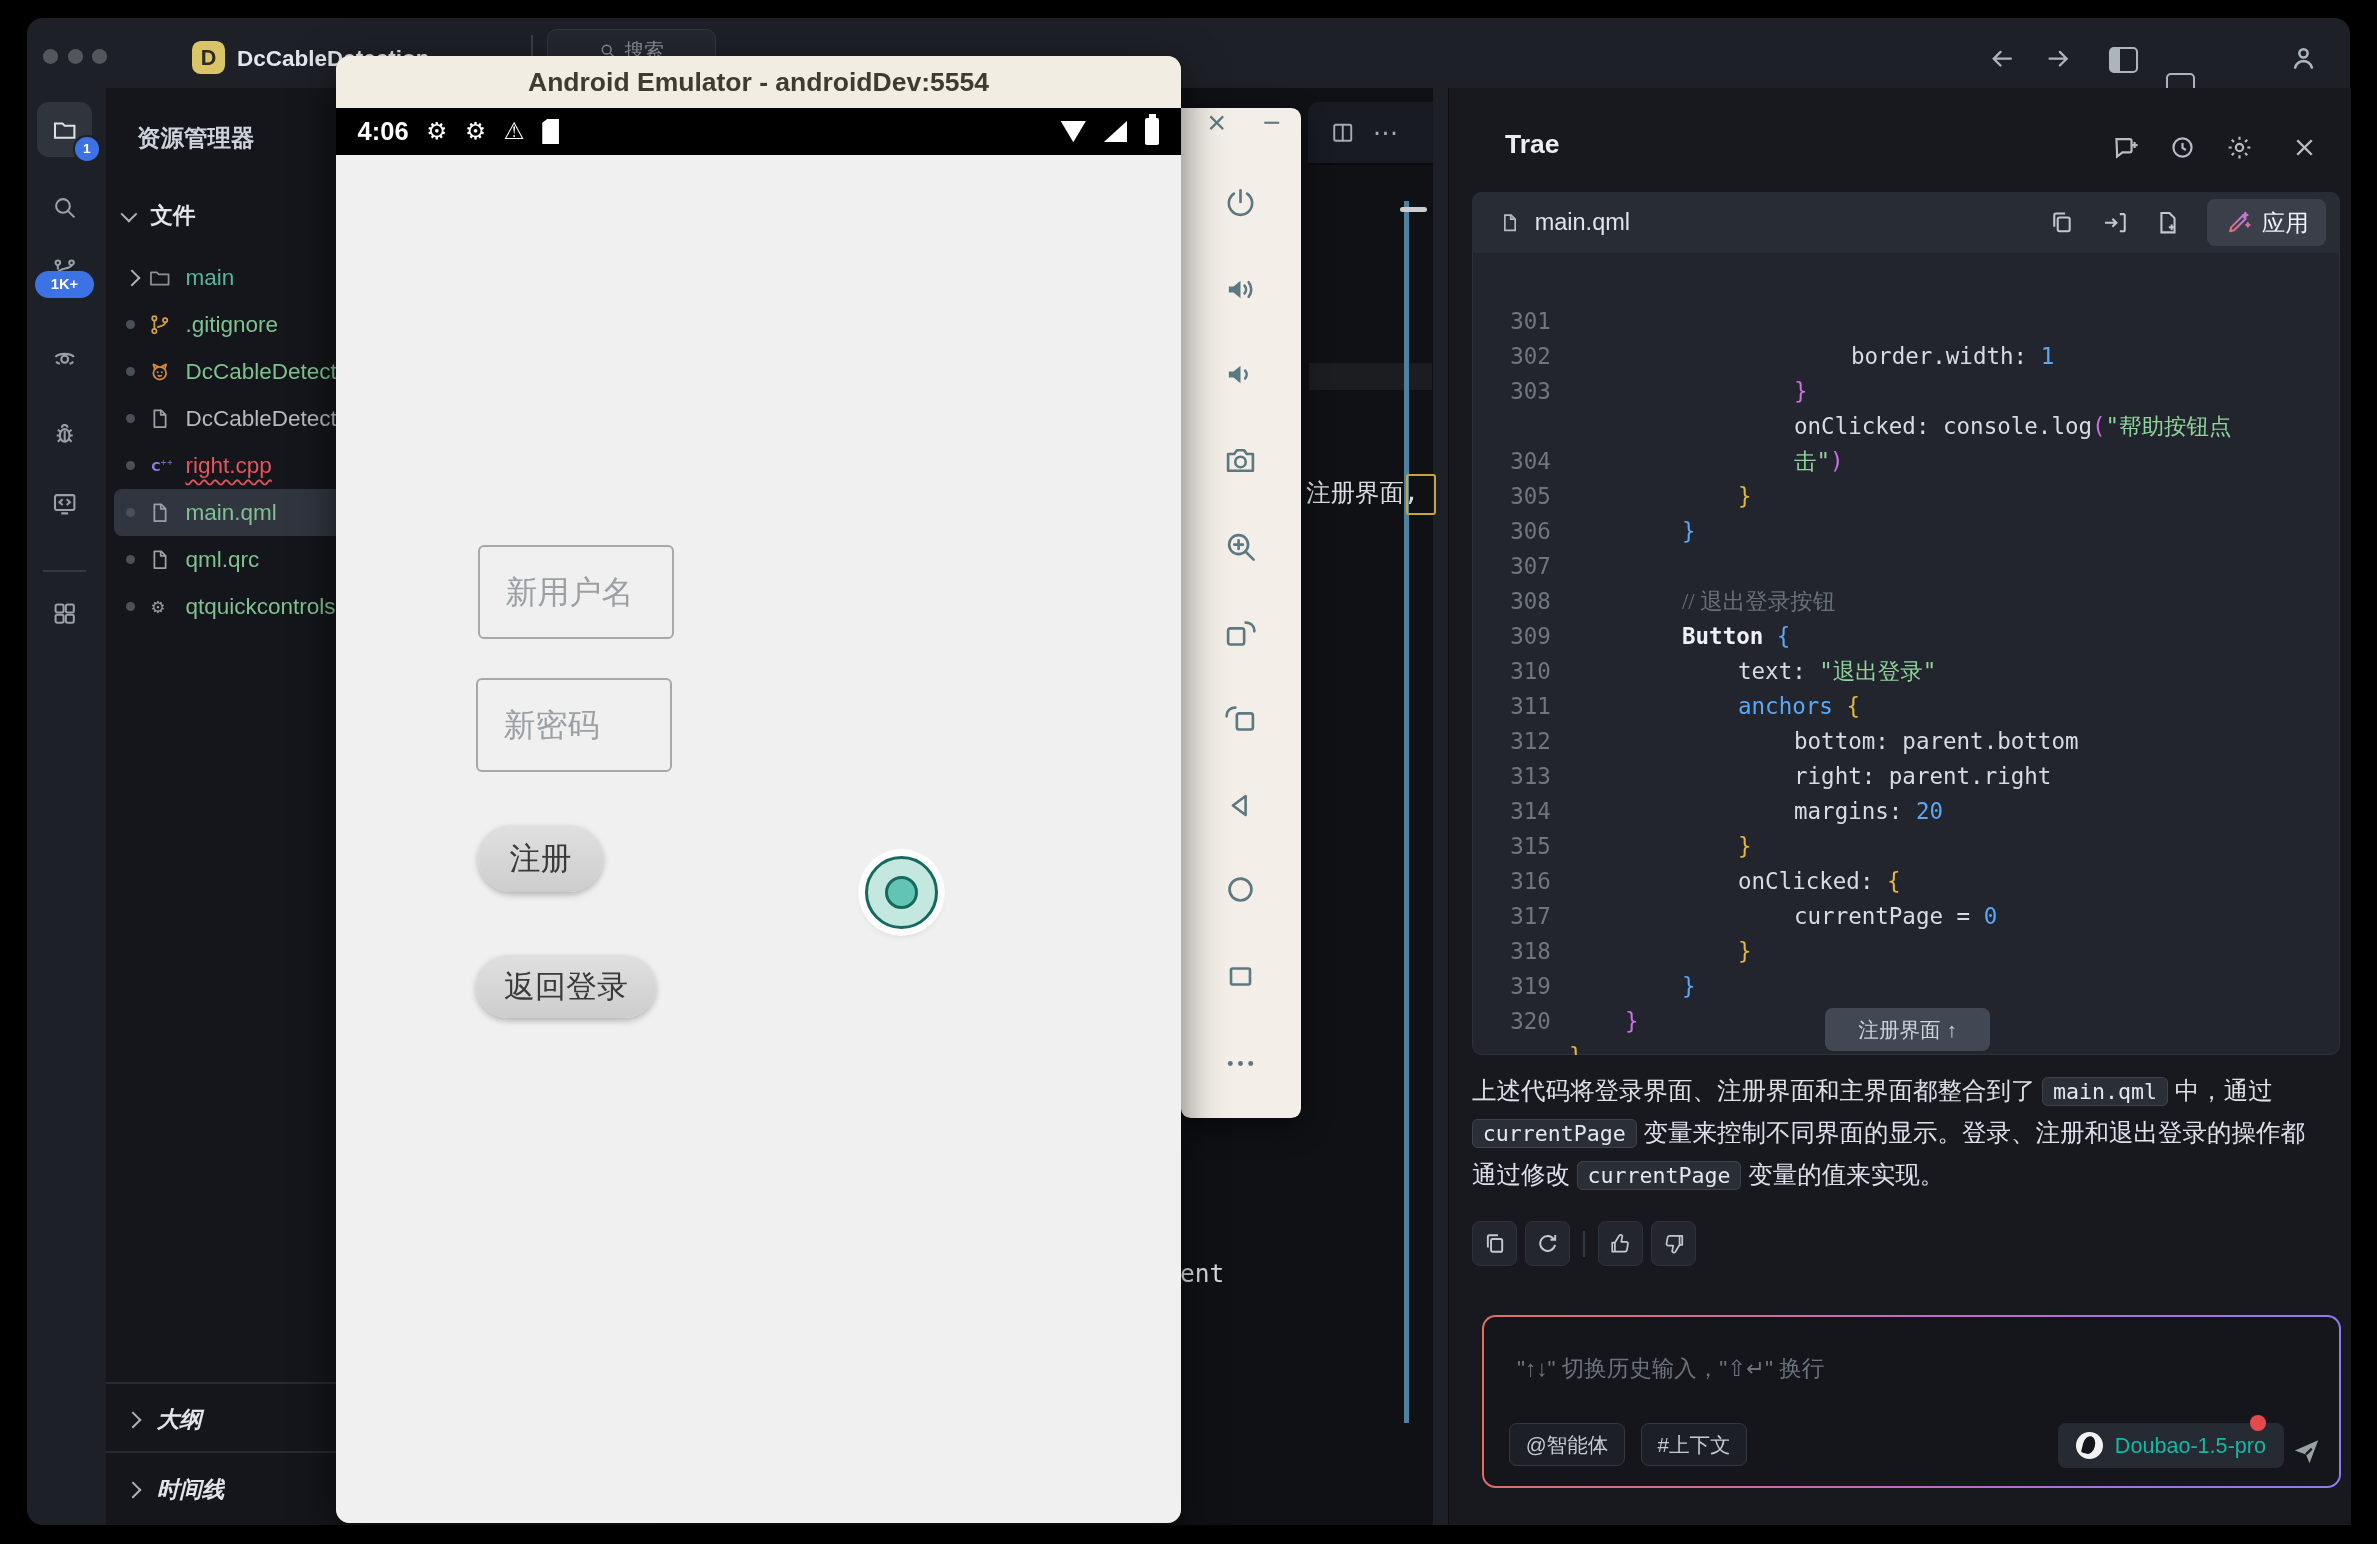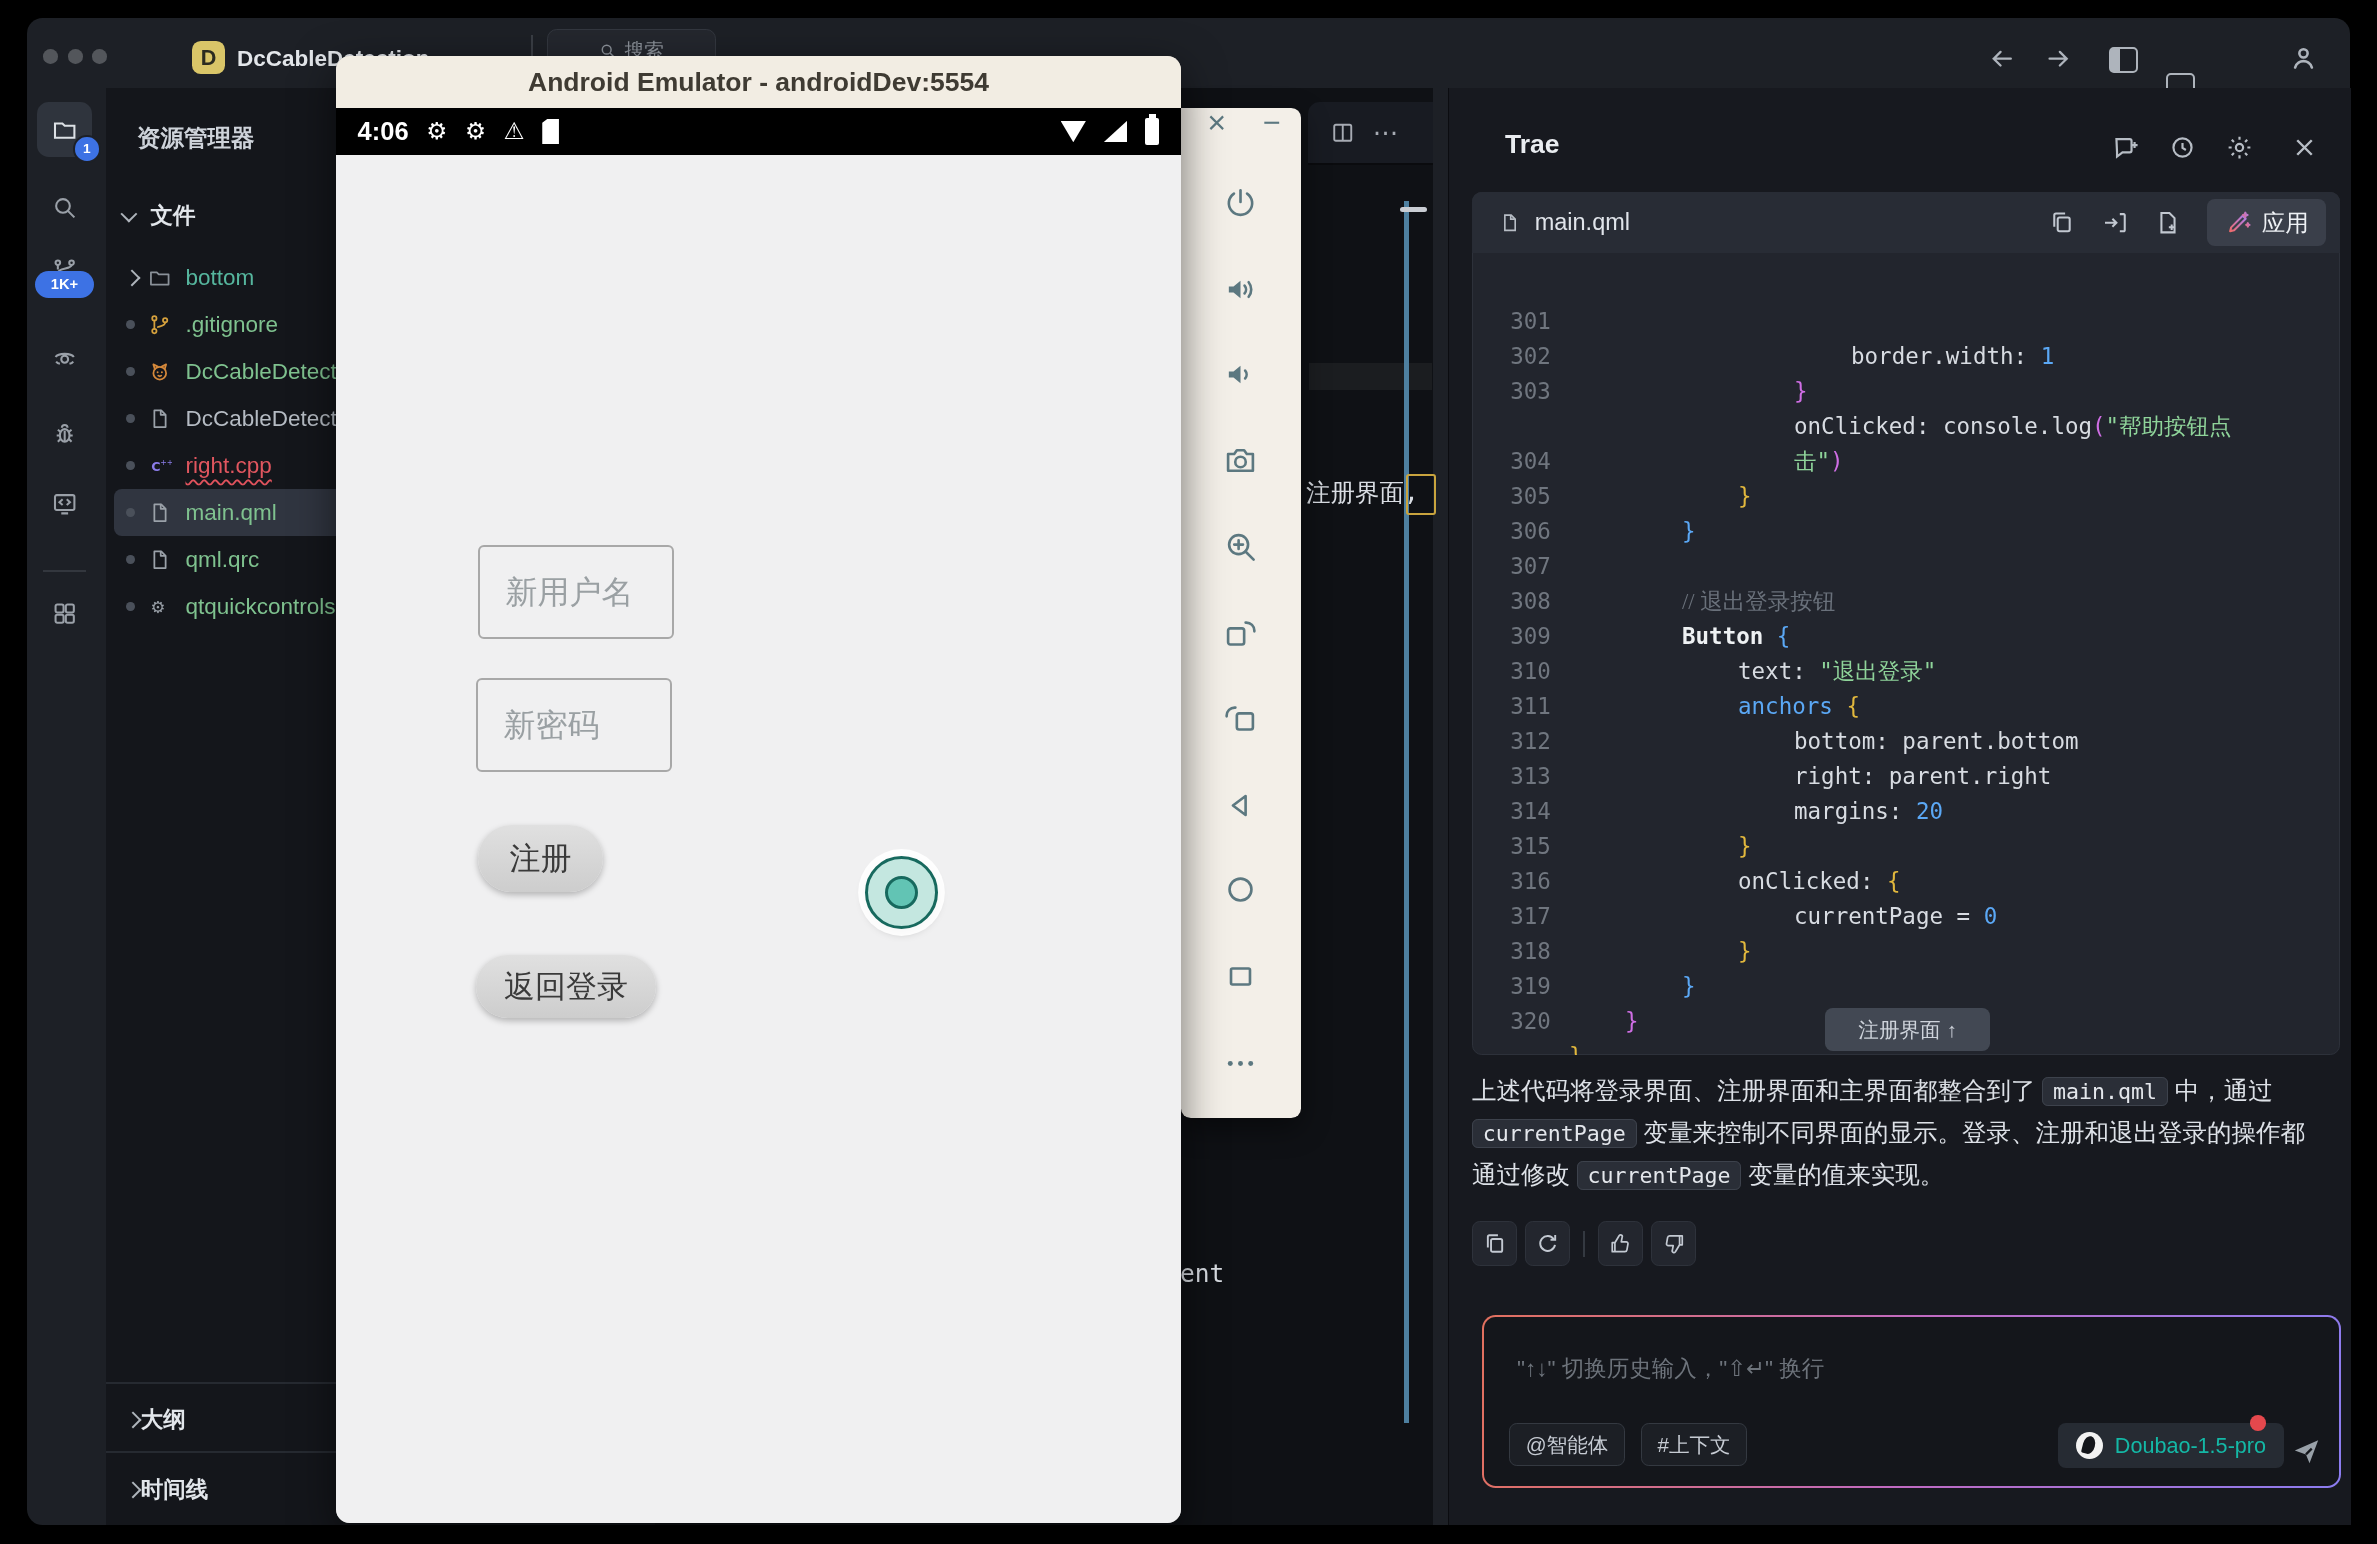--- a/index.html
+++ b/index.html
@@ -42,21 +42,21 @@
   .frow{height:47px;display:flex;align-items:center;gap:13.7px;padding-left:11.8px;border-radius:7.8px;}
   .frow.sel{background:#303540;}
   .fdot{width:8.8px;height:8.8px;border-radius:50%;background:#4a505a;flex:0 0 auto;}
   .frow .chevr{flex:0 0 auto;margin-right:-2.9px;}
   .ficon{width:23.5px;height:23.5px;flex:0 0 auto;}
   .ficon svg{width:100%;height:100%;}
   .fname{font-size:22.5px;white-space:nowrap;}
   .t-teal{color:#56b69e;} .t-green{color:#7fc28f;} .t-gray{color:#b5bbc3;} .t-red{color:#e0565f;}
   .err{text-decoration:underline wavy #e0525c 2px;text-underline-offset:5.9px;}
   .bot-div{left:106px;width:549px;height:2px;background:#262a31;}
-  .bot-row{left:127px;display:flex;align-items:center;gap:2px;}
+  .bot-row{left:127px;display:flex;align-items:center;gap:18px;font-style:italic;}
   
   .editor-bg{left:655px;top:88px;width:778px;height:1437px;background:#0f1115;}
   .tabbar{left:1308px;top:102px;width:125px;height:63px;background:#181b22;border-radius:11.8px 0 0 0;border-bottom:2px solid #0a0b0e;
           display:flex;align-items:center;gap:17.6px;padding-left:21.6px;box-sizing:border-box;}
   .tico{width:25.5px;height:25.5px;color:#a6abb3;} .tico svg{width:100%;height:100%;}
   .dots3{color:#a6abb3;font-size:25.5px;letter-spacing:2px;line-height:9.8px;}
   .curline{left:1309px;top:363px;width:123px;height:27.4px;background:rgba(255,255,255,0.05);}
   .bluebar{left:1404px;top:201px;width:4.9px;height:1222px;background:#4e80a0;}
   .miniline{left:1400px;top:207px;width:27.4px;height:4.9px;border-radius:2.9px;background:#c9cdd3;}
   .edtext{font-family:"DejaVu Sans Mono","Liberation Mono",monospace;font-size:24.5px;color:#d9dde3;white-space:nowrap;}
@@ -236,21 +236,21 @@
   <div class="abs sec-row">
     <span class="chevd"></span>
     <span class="sec-label">文件</span>
   </div>
   <div class="abs" id="file-list">
   <div class="frow">
     <span class="chevr"></span>
     <span class="ficon" style="color:#8a9199"><svg viewBox="0 0 24 24" fill="none" stroke="currentColor" stroke-width="1.8" stroke-linecap="round" stroke-linejoin="round">
             <path d="M3 6.5h6l2 2h10V19H3z"></path>
           </svg></span>
-    <span class="fname t-teal">bottom</span>
+    <span class="fname t-teal">main</span>
   </div>
   <div class="frow">
     <span class="fdot"></span>
     <span class="ficon" style="color:#d6a13d"><svg viewBox="0 0 24 24" fill="none" stroke="currentColor" stroke-width="1.8" stroke-linecap="round" stroke-linejoin="round">
             <circle cx="6.5" cy="5.5" r="2.2"></circle>
             <circle cx="6.5" cy="18.5" r="2.2"></circle>
             <circle cx="17.5" cy="7.5" r="2.2"></circle>
             <path d="M6.5 7.7v8.6M17.5 9.7c0 3.2-4 3.6-7.5 4.6"></path>
           </svg></span>
     <span class="fname t-green">.gitignore</span>

